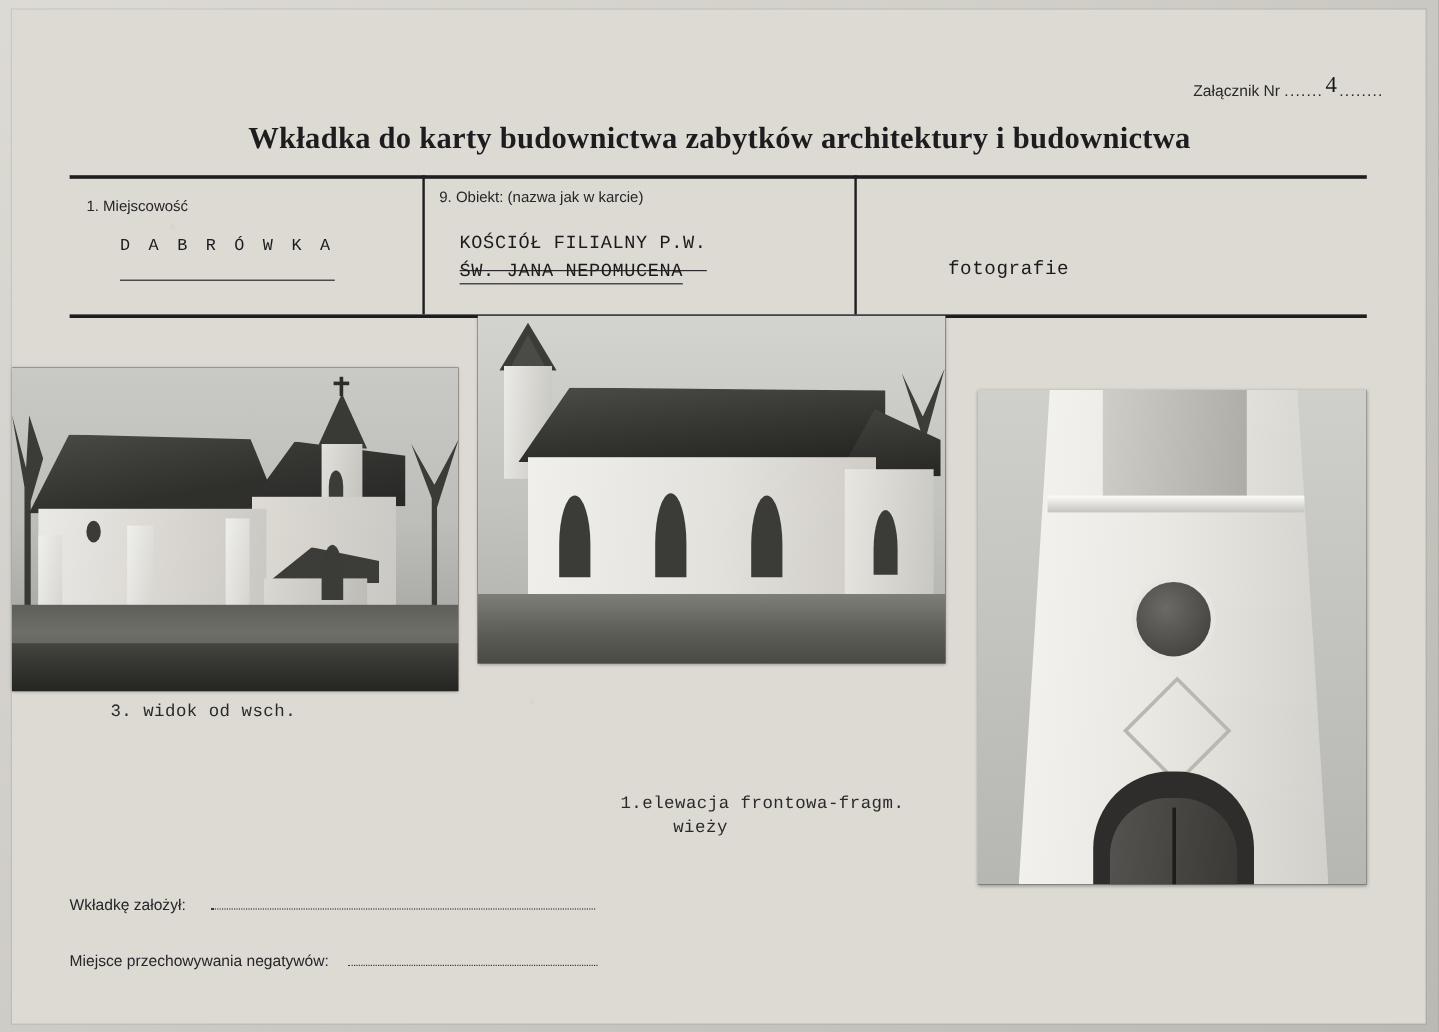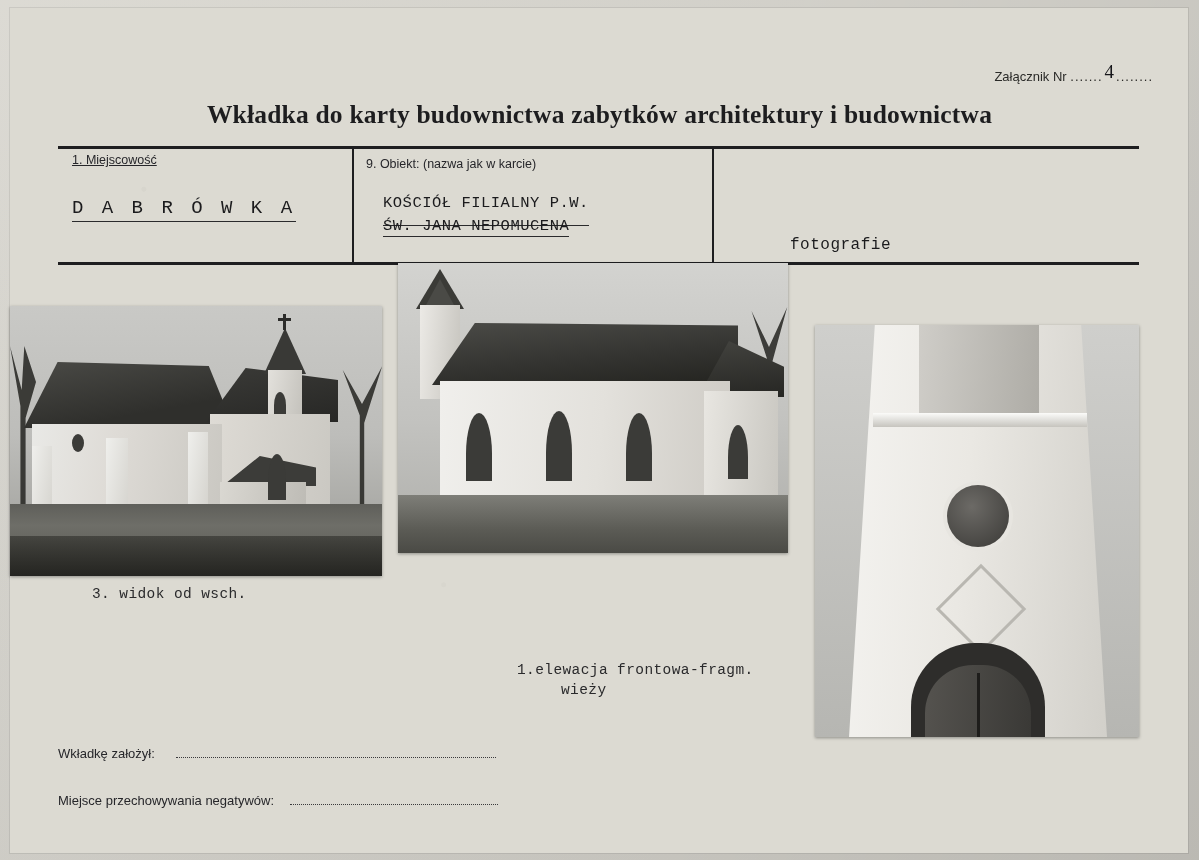--- a/index.html
+++ b/index.html
@@ -83,42 +83,42 @@
   .vdiv1      { left: 352px; top: 146px;  width: 2px;  height: 116px; }
   .vdiv2      { left: 712px; top: 146px;  width: 2px;  height: 116px; }
 
   .cell-label {
     position: absolute;
     font-family: "Liberation Sans", sans-serif;
     font-size: 12.5px;
     color: #26262a;
     line-height: 1.35;
   }
-  .lbl1 { left: 72px;  top: 152px; text-decoration: underline; }
+  .lbl1 { left: 72px;  top: 164px; }
   .lbl2 { left: 366px; top: 156px; }
   .lbl3 { left: 726px; top: 155px; width: 380px; }
 
   .typed {
     position: absolute;
     font-family: "Liberation Mono", monospace;
     font-size: 15.5px;
     letter-spacing: .5px;
     color: #1b1b1d;
     white-space: nowrap;
   }
   .val-place {
-    left: 72px; top: 197px;
-    font-size: 19px;
+    left: 100px; top: 197px;
+    font-size: 14px;
     letter-spacing: 3.5px;
     border-bottom: 1.5px solid #2a2a2c;
-    padding-bottom: 2px;
+    padding-bottom: 20px;
   }
   .val-obj1 { left: 383px; top: 194px; border-bottom: 1.3px solid #2a2a2c; padding-bottom: 13px;}
   .val-obj2 { left: 383px; top: 217px; border-bottom: 1.3px solid #2a2a2c; padding-bottom: 1px;}
-  .val-cont { left: 790px; top: 215px; font-size: 16px; margin-top: 21px; }
+  .val-cont { left: 790px; top: 215px; font-size: 16px; }
 
   
   .photo {
     position: absolute;
     background: #2b2b2b;
     box-shadow: 0 1px 3px rgba(0,0,0,.35);
     overflow: hidden;
   }
   .ph1 { left: 10px;  top: 306px; width: 372px; height: 270px; }
   .ph2 { left: 398px; top: 263px; width: 390px; height: 290px; }

